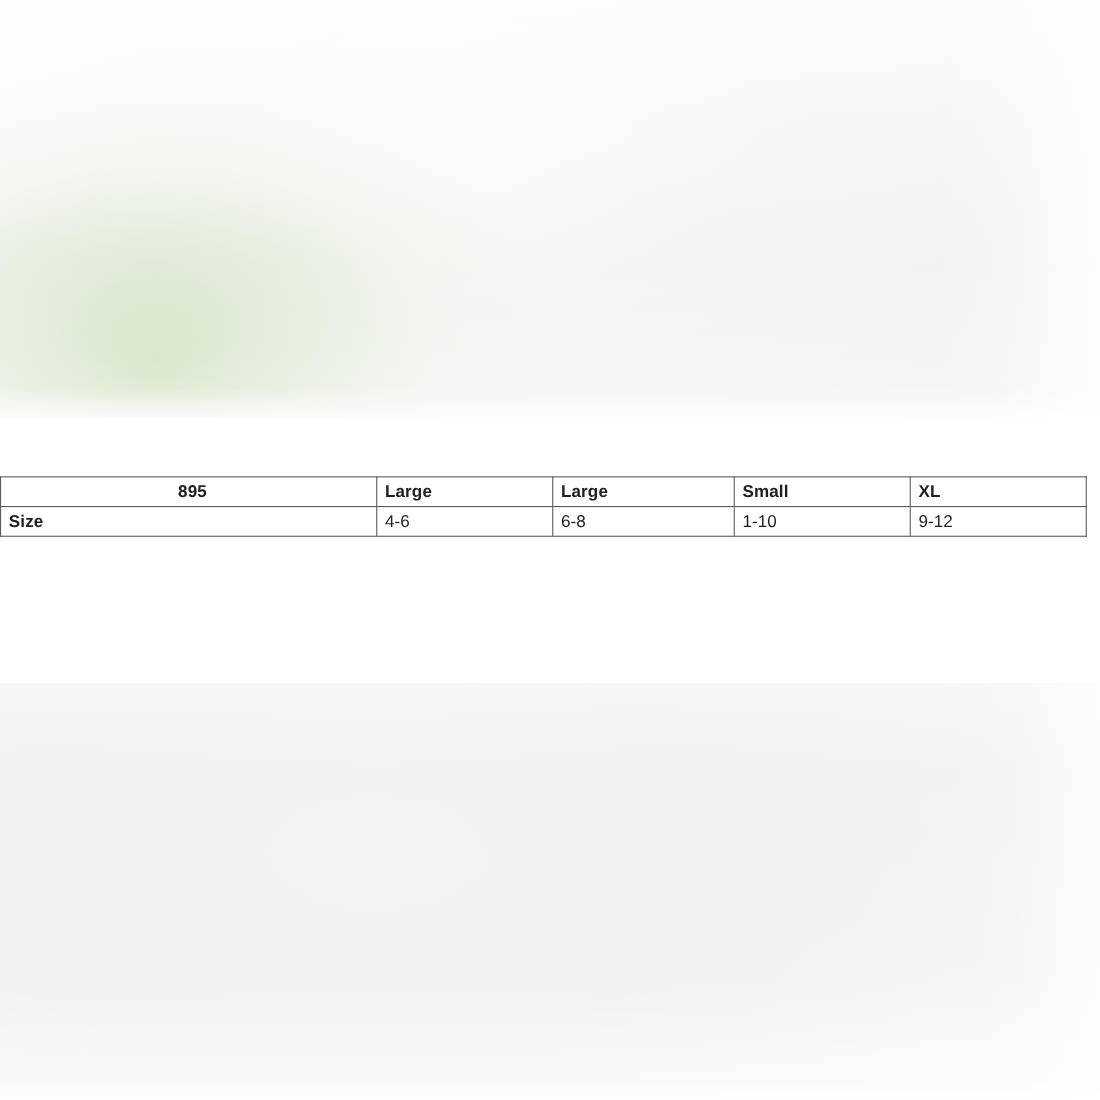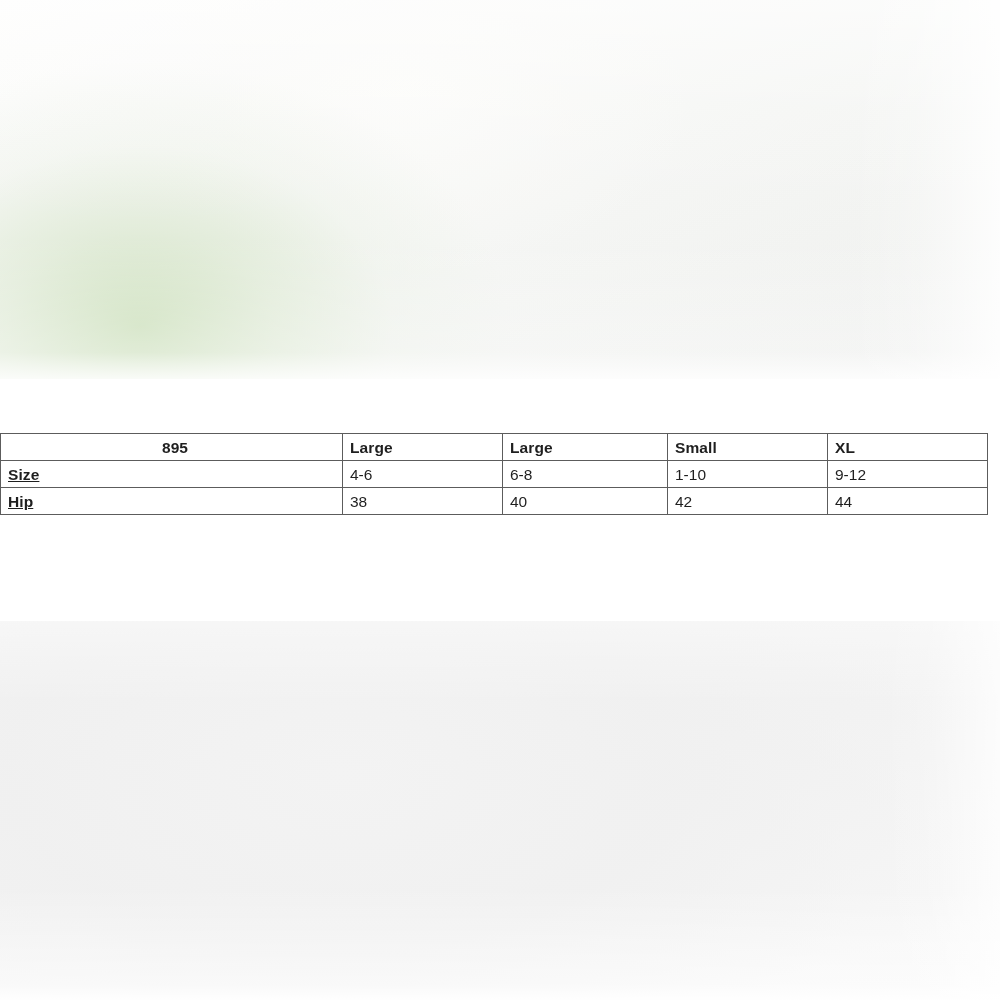--- a/index.html
+++ b/index.html
@@ -184,21 +184,20 @@
     color: #33532a;
     font-weight: bold;
     letter-spacing: 0.2px;
     text-align: center;
   }
 
   
   td.row-label {
     font-weight: bold;
     letter-spacing: 0.1px;
-    text-decoration: underline;
   }
 </style>
 </head>
 <body>
 
 <div id="page">
 
   <div class="backdrop-top"></div>
   <div class="backdrop-top-veil"></div>
   <div class="backdrop-top-right"></div>
@@ -226,27 +225,20 @@
         <tr>
           <td class="row-label">Size</td>
           <td>4-6</td>
           <td>6-8</td>
           <td>1-10</td>
           <td>9-12</td>
         </tr>
 
 
 
-        <tr>
-          <td class="row-label">Hip</td>
-          <td>38</td>
-          <td>40</td>
-          <td>42</td>
-          <td>44</td>
-        </tr>
 
       </tbody>
     </table>
   </div>
 
   <div class="gap-white-bottom"></div>
   <div class="backdrop-bottom"></div>
   <div class="backdrop-bottom-veil"></div>
   <div class="backdrop-bottom-right"></div>
 

